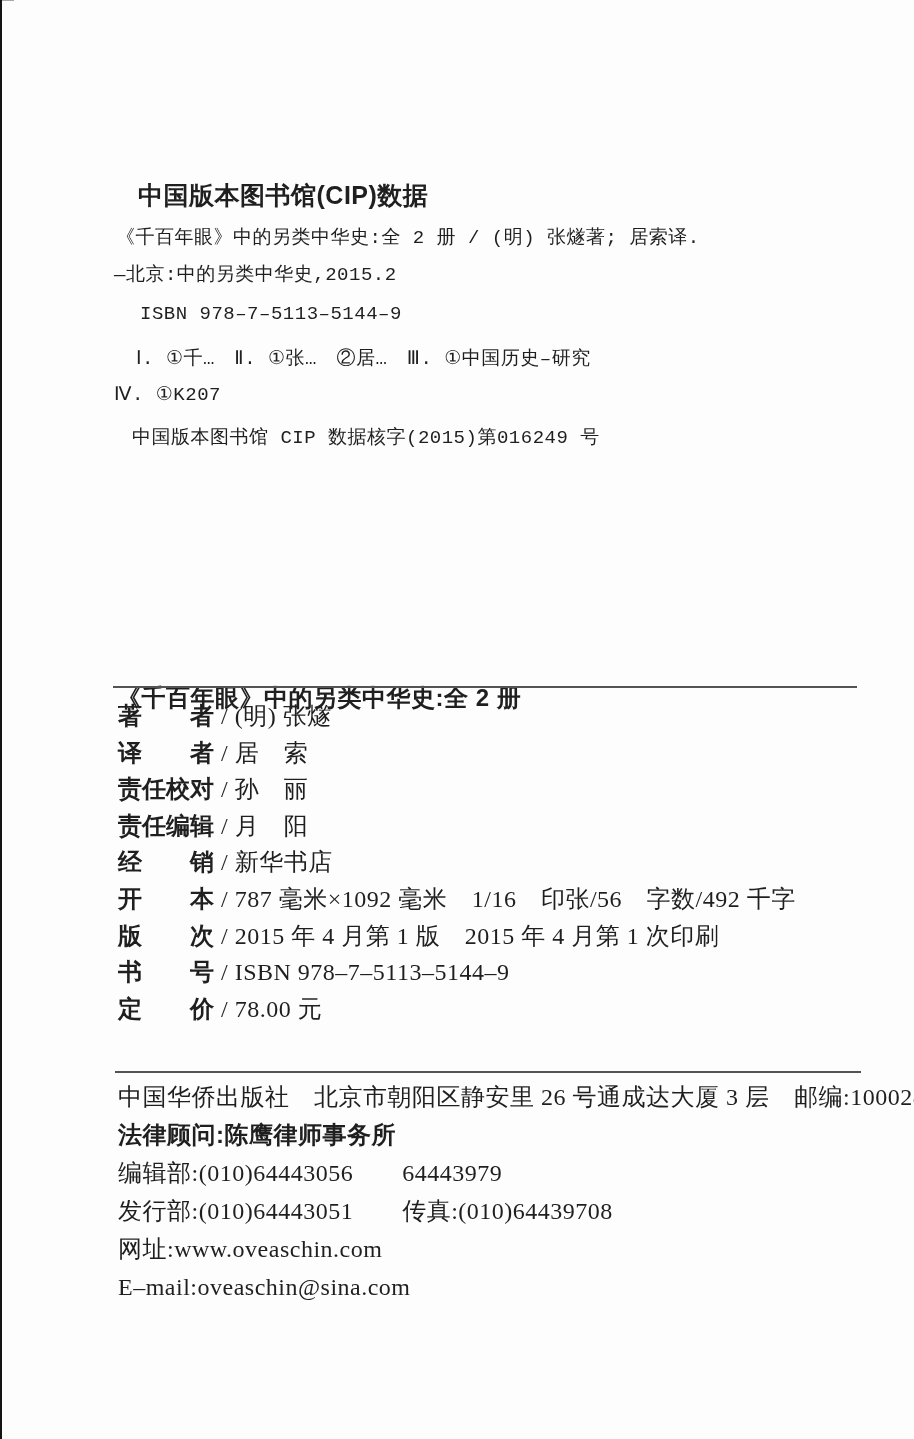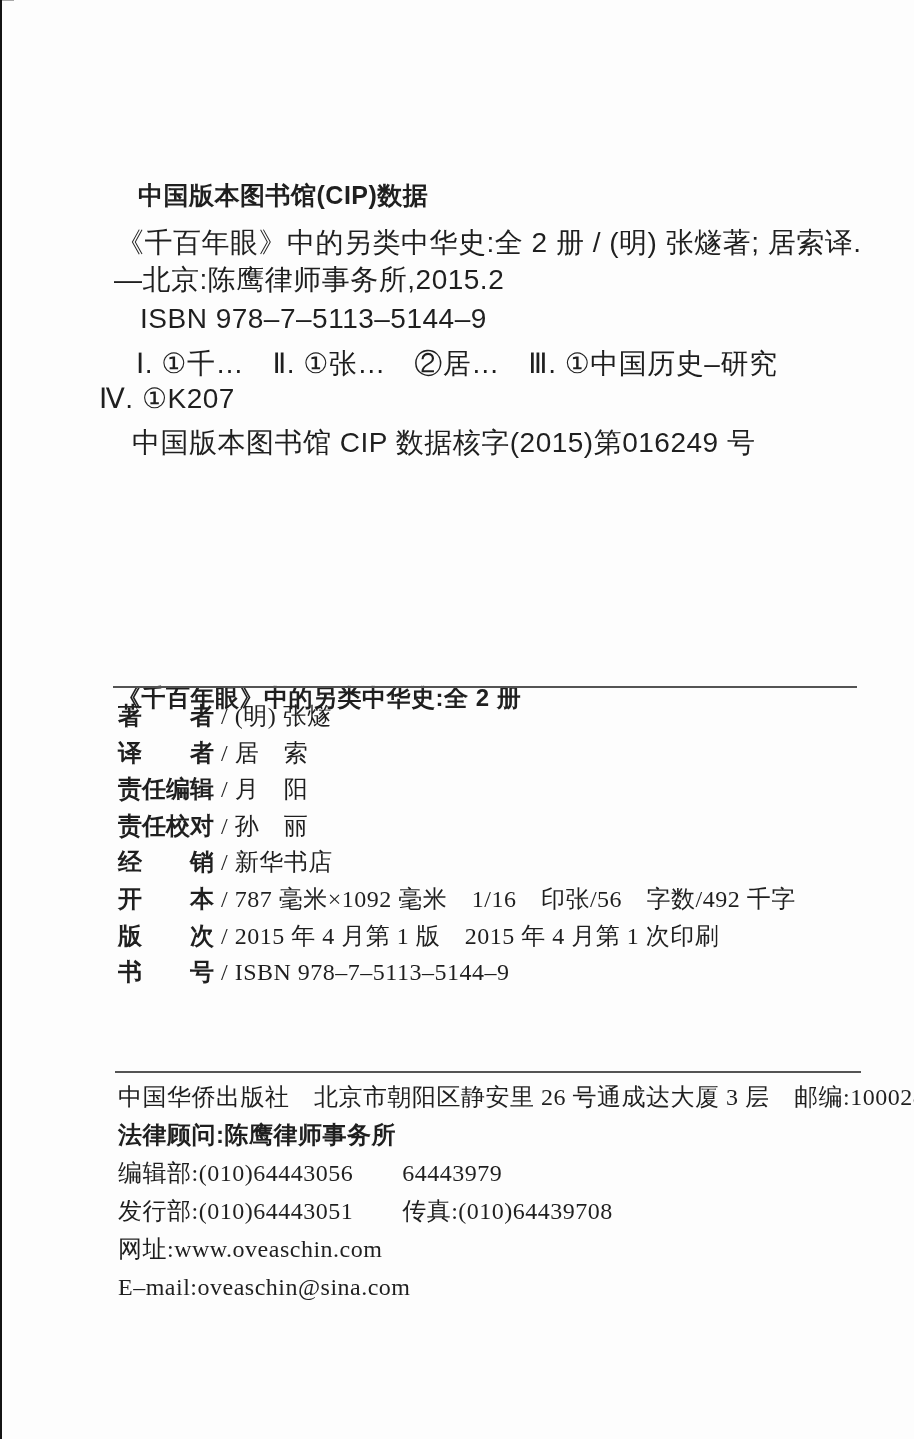--- a/index.html
+++ b/index.html
@@ -13,22 +13,22 @@
     background: #fdfdfd;
     color: #1f1f1f;
     font-family: "Liberation Serif", serif;
     overflow: hidden;
   }
   .abs {
     position: absolute;
     white-space: nowrap;
   }
   .serif {
-    font-family: Liberation Sans, sans-serif;
-    font-size: 28px;
+    font-family: Liberation Mono, monospace;
+    font-size: 19px;
     letter-spacing: 0.5px;
   }
   .heiti {
     font-family: "Liberation Sans", sans-serif;
     font-weight: 700;
     letter-spacing: 0.5px;
   }
   .rule {
     position: absolute;
     height: 2px;
@@ -101,58 +101,61 @@
 </head>
 <body>
 
 <div class="edge-line"></div>
 <div class="corner-tick"></div>
 
 <div class="abs heiti" style="left:138px; top:179px; font-size:25px;">中国版本图书馆(CIP)数据</div>
 
 <div class="abs serif" style="left:116px; top:224px;">《千百年眼》中的另类中华史:全 2 册 / (明) 张燧著; 居索译.</div>
 
-<div class="abs serif" style="left:114px; top:261px;">—北京:陈鹰律师事务所,2015.2</div>
+<div class="abs serif" style="left:114px; top:261px;">—北京:中的另类中华史,2015.2</div>
 
 <div class="abs serif" style="left:140px; top:303px;">ISBN 978–7–5113–5144–9</div>
 
 <div class="abs serif" style="left:136px; top:345px;">Ⅰ. ①千…　Ⅱ. ①张…　②居…　Ⅲ. ①中国历史–研究</div>
 
-<div class="abs serif" style="left:99px; top:382px;">Ⅳ. ①K207</div>
+<div class="abs serif" style="left:114px; top:382px;">Ⅳ. ①K207</div>
 
 <div class="abs serif" style="left:132px; top:424px;">中国版本图书馆 CIP 数据核字(2015)第016249 号</div>
 
 <div class="abs heiti" style="left:117px; top:646px; font-size:24px;margin-top:36px;">《千百年眼》中的另类中华史:全 2 册</div>
 
 <div class="rule" style="left:113px; top:686px; width:744px;"></div>
 
 <div class="rows">
   <div class="row">
     <span class="lbl">著　　者</span><span class="sep">/</span><span class="val">(明) 张燧</span>
   </div>
   <div class="row">
     <span class="lbl">译　　者</span><span class="sep">/</span><span class="val">居　索</span>
   </div>
   <div class="row">
-    <span class="lbl">责任编辑</span><span class="sep">/</span><span class="val">月　阳</span>
+    <span class="lbl">责任校对</span><span class="sep">/</span><span class="val">孙　丽</span>
   </div>
   <div class="row">
-    <span class="lbl">责任校对</span><span class="sep">/</span><span class="val">孙　丽</span>
+    <span class="lbl">责任编辑</span><span class="sep">/</span><span class="val">月　阳</span>
   </div>
   <div class="row">
     <span class="lbl">经　　销</span><span class="sep">/</span><span class="val">新华书店</span>
   </div>
   <div class="row">
     <span class="lbl">开　　本</span><span class="sep">/</span><span class="val">787 毫米×1092 毫米　1/16　印张/56　字数/492 千字</span>
   </div>
   <div class="row">
     <span class="lbl">版　　次</span><span class="sep">/</span><span class="val">2015 年 4 月第 1 版　2015 年 4 月第 1 次印刷</span>
   </div>
   <div class="row">
     <span class="lbl">书　　号</span><span class="sep">/</span><span class="val">ISBN 978–7–5113–5144–9</span>
+  </div>
+  <div class="row">
+    <span class="lbl">定　　价</span><span class="sep">/</span><span class="val">78.00 元</span>
   </div>
 </div>
 
 <div class="rule" style="left:115px; top:1071px; width:746px;"></div>
 
 <div class="pub">
   <div>中国华侨出版社　北京市朝阳区静安里 26 号通成达大厦 3 层　邮编:100028</div>
   <div class="bold-line">法律顾问:陈鹰律师事务所</div>
   <div>编辑部:(010)64443056　　64443979</div>
   <div>发行部:(010)64443051　　传真:(010)64439708</div>

